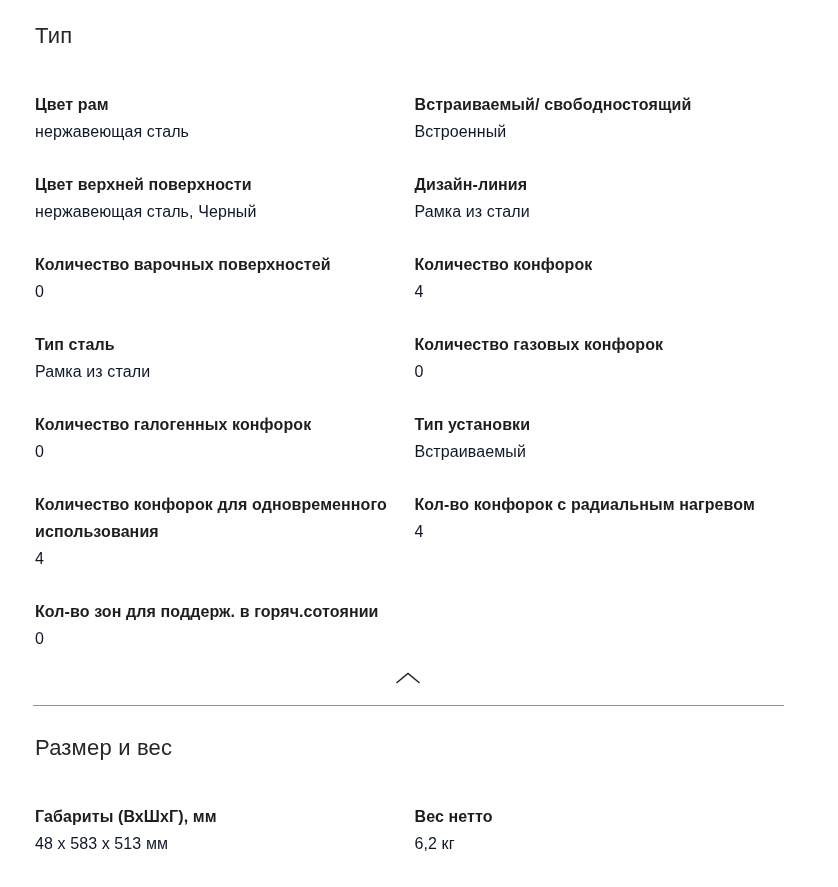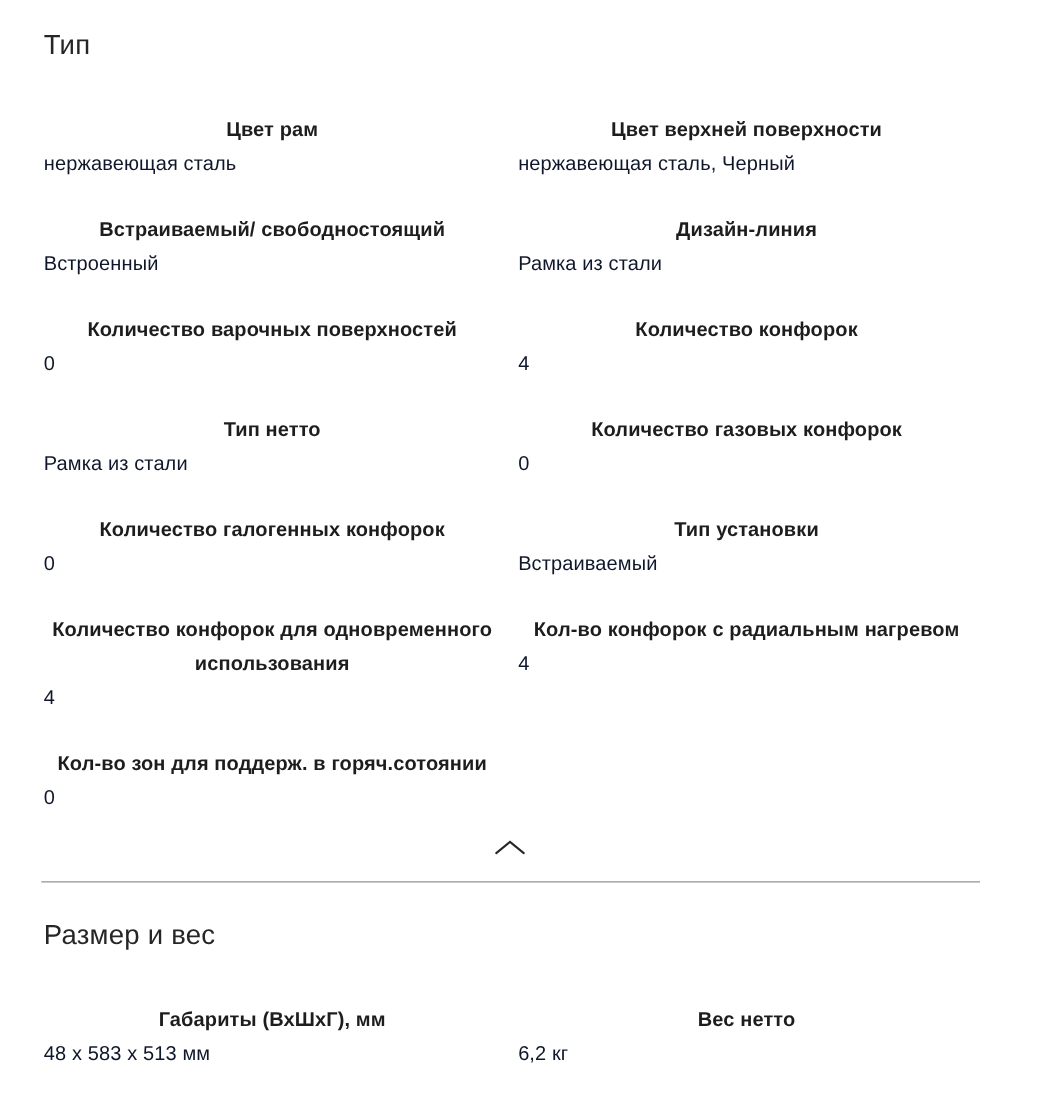--- a/index.html
+++ b/index.html
@@ -36,21 +36,20 @@
     row-gap: 26px;
     align-items: start;
   }
   .spec-item { min-width: 0; }
   .spec-label {
     font-size: 16px;
     font-weight: 700;
     line-height: 27px;
     color: #1d1d1d;
     letter-spacing: 0.1px;
-    text-align: center;
   }
   .spec-value {
     font-size: 16px;
     font-weight: 400;
     line-height: 27px;
     color: #0f172a;
     letter-spacing: 0.1px;
   }
   .collapse-btn {
     display: block;
@@ -81,41 +80,41 @@
 
   <section class="section">
     <h2 class="section-title">Тип</h2>
 
     <div class="spec-grid">
       <div class="spec-item">
         <div class="spec-label">Цвет рам</div>
         <div class="spec-value">нержавеющая сталь</div>
       </div>
       <div class="spec-item">
+        <div class="spec-label">Встраиваемый/ свободностоящий</div>
+        <div class="spec-value">Встроенный</div>
+      </div>
+      <div class="spec-item">
         <div class="spec-label">Цвет верхней поверхности</div>
         <div class="spec-value">нержавеющая сталь, Черный</div>
-      </div>
-      <div class="spec-item">
-        <div class="spec-label">Встраиваемый/ свободностоящий</div>
-        <div class="spec-value">Встроенный</div>
       </div>
       <div class="spec-item">
         <div class="spec-label">Дизайн-линия</div>
         <div class="spec-value">Рамка из стали</div>
       </div>
       <div class="spec-item">
         <div class="spec-label">Количество варочных поверхностей</div>
         <div class="spec-value">0</div>
       </div>
       <div class="spec-item">
         <div class="spec-label">Количество конфорок</div>
         <div class="spec-value">4</div>
       </div>
       <div class="spec-item">
-        <div class="spec-label">Тип нетто</div>
+        <div class="spec-label">Тип сталь</div>
         <div class="spec-value">Рамка из стали</div>
       </div>
       <div class="spec-item">
         <div class="spec-label">Количество газовых конфорок</div>
         <div class="spec-value">0</div>
       </div>
       <div class="spec-item">
         <div class="spec-label">Количество галогенных конфорок</div>
         <div class="spec-value">0</div>
       </div>

